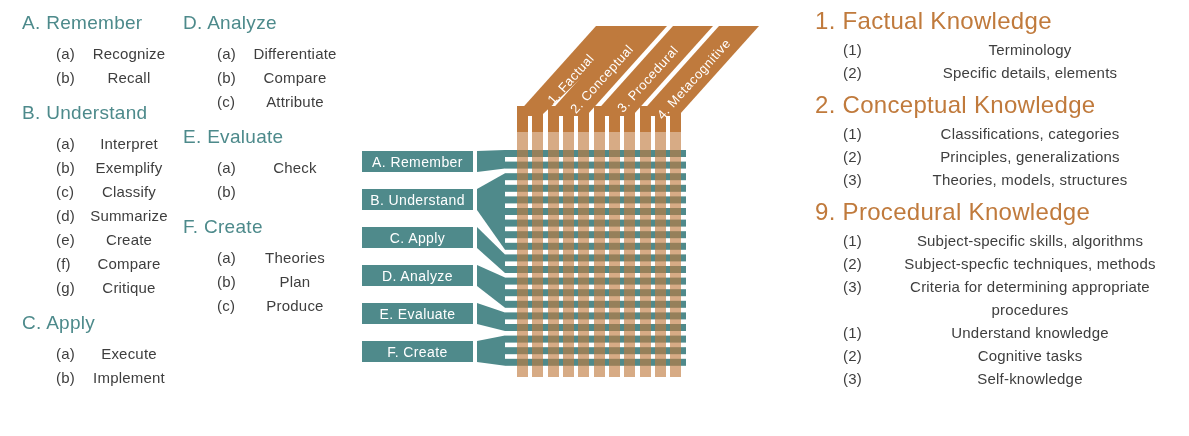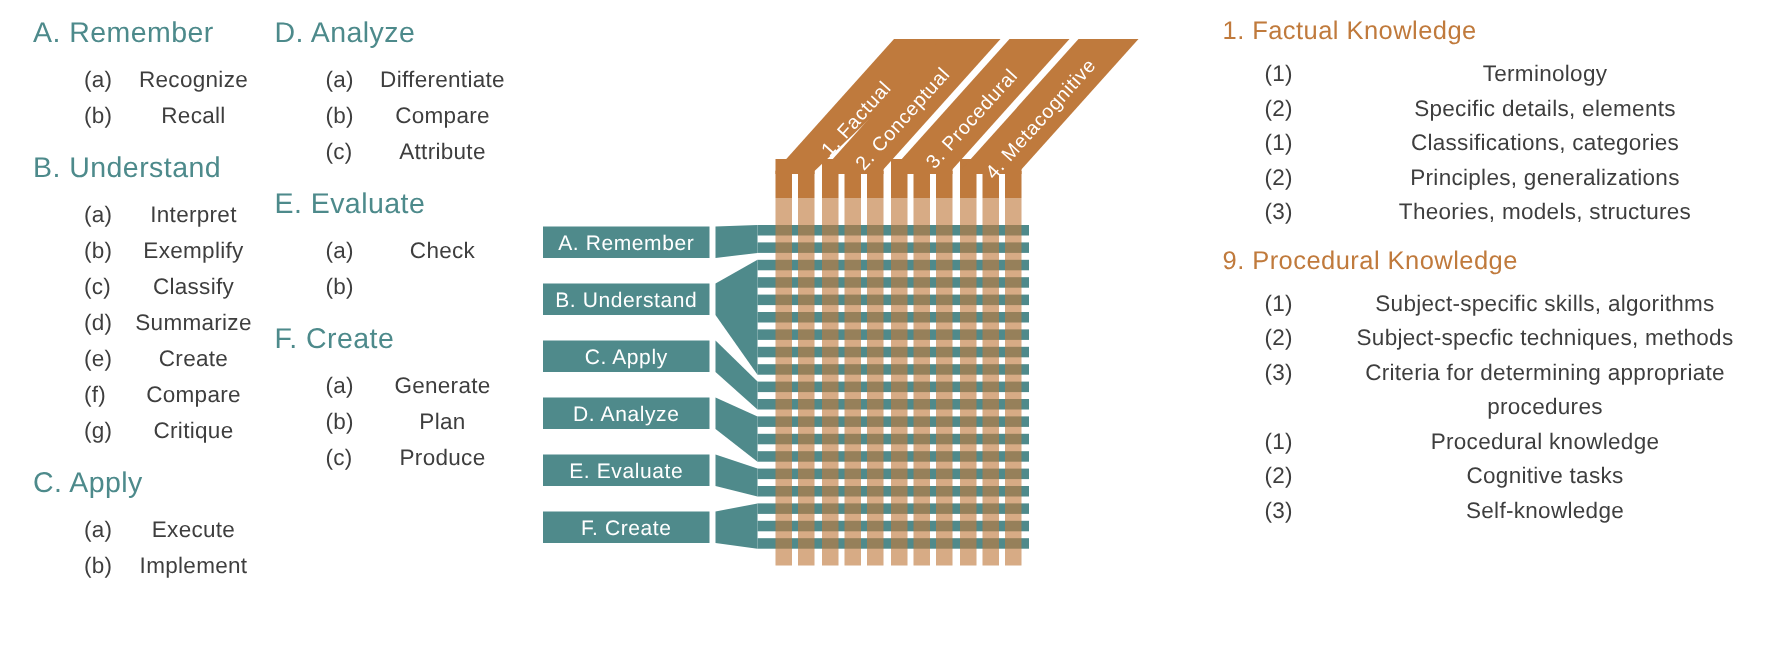--- a/index.html
+++ b/index.html
@@ -9,21 +9,21 @@
     background:#ffffff;
   }
   .panel{position:absolute;top:0;}
   #outline-col-1{left:22px;width:150px;}
   #outline-col-2{left:183px;width:160px;}
   #knowledge-panel{left:815px;width:372px;}
   .sec-heading{
     font-size:19px;line-height:22px;letter-spacing:.3px;
     margin:12px 0 8px 0;color:#4d8a8b;white-space:nowrap;
   }
-  #knowledge-panel .sec-heading{color:#c07a3c;font-size:17px;margin:10px 0 6px 0;}
+  #knowledge-panel .sec-heading{color:#c07a3c;font-size:24px;margin:10px 0 6px 0;}
   .outline-item{
     display:flex;font-size:15px;line-height:24px;color:#3e3e3e;
     margin-left:34px;letter-spacing:.2px;
   }
   #knowledge-panel .outline-item{margin-left:28px;line-height:23px;}
   .marker{flex:0 0 30px;}
   .item-label{flex:1;text-align:center;}
   #matrix-svg{position:absolute;left:0;top:0;}
   svg text{font-family:"Liberation Sans","DejaVu Sans",sans-serif;}
 </style>
@@ -109,21 +109,21 @@
           <span class="item-label">Check</span>
         </div>
         <div class="outline-item">
           <span class="marker">(b)</span>
         </div>
       </div>
       <div>
         <div class="sec-heading">F. Create</div>
         <div class="outline-item">
           <span class="marker">(a)</span>
-          <span class="item-label">Generate</span>
+          <span class="item-label">Theories</span>
         </div>
         <div class="outline-item">
           <span class="marker">(b)</span>
           <span class="item-label">Plan</span>
         </div>
         <div class="outline-item">
           <span class="marker">(c)</span>
           <span class="item-label">Produce</span>
         </div>
       </div>
@@ -207,20 +207,21 @@
         <div class="outline-item">
           <span class="marker">(1)</span>
           <span class="item-label">Terminology</span>
         </div>
         <div class="outline-item">
           <span class="marker">(2)</span>
           <span class="item-label">Specific details, elements</span>
         </div>
       </div>
       <div>
+        <div class="sec-heading">2. Conceptual Knowledge</div>
         <div class="outline-item">
           <span class="marker">(1)</span>
           <span class="item-label">Classifications, categories</span>
         </div>
         <div class="outline-item">
           <span class="marker">(2)</span>
           <span class="item-label">Principles, generalizations</span>
         </div>
         <div class="outline-item">
           <span class="marker">(3)</span>
@@ -238,21 +239,21 @@
           <span class="item-label">Subject-specfic techniques, methods</span>
         </div>
         <div class="outline-item">
           <span class="marker">(3)</span>
           <span class="item-label">Criteria for determining appropriate procedures</span>
         </div>
       </div>
       <div>
         <div class="outline-item">
           <span class="marker">(1)</span>
-          <span class="item-label">Procedural knowledge</span>
+          <span class="item-label">Understand knowledge</span>
         </div>
         <div class="outline-item">
           <span class="marker">(2)</span>
           <span class="item-label">Cognitive tasks</span>
         </div>
         <div class="outline-item">
           <span class="marker">(3)</span>
           <span class="item-label">Self-knowledge</span>
         </div>
       </div>

